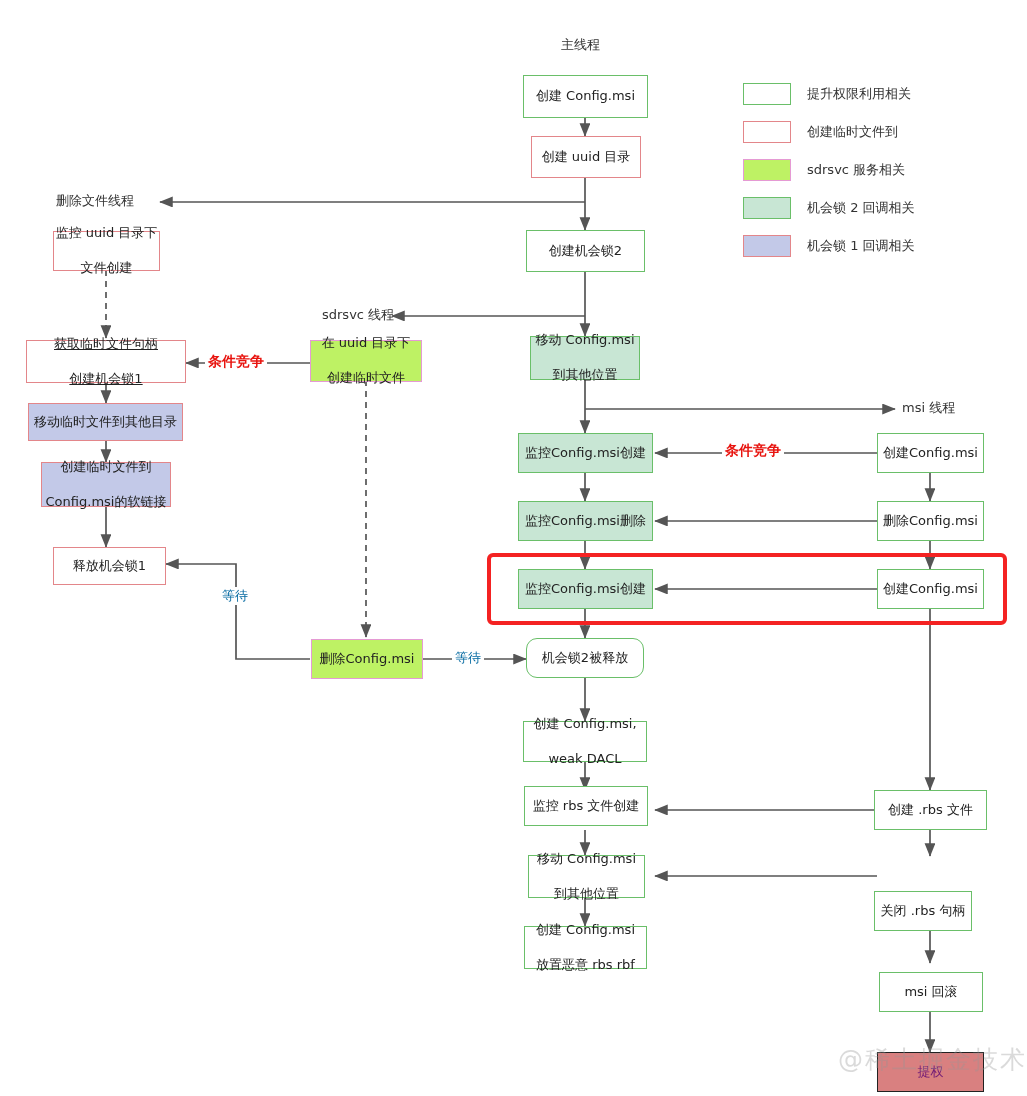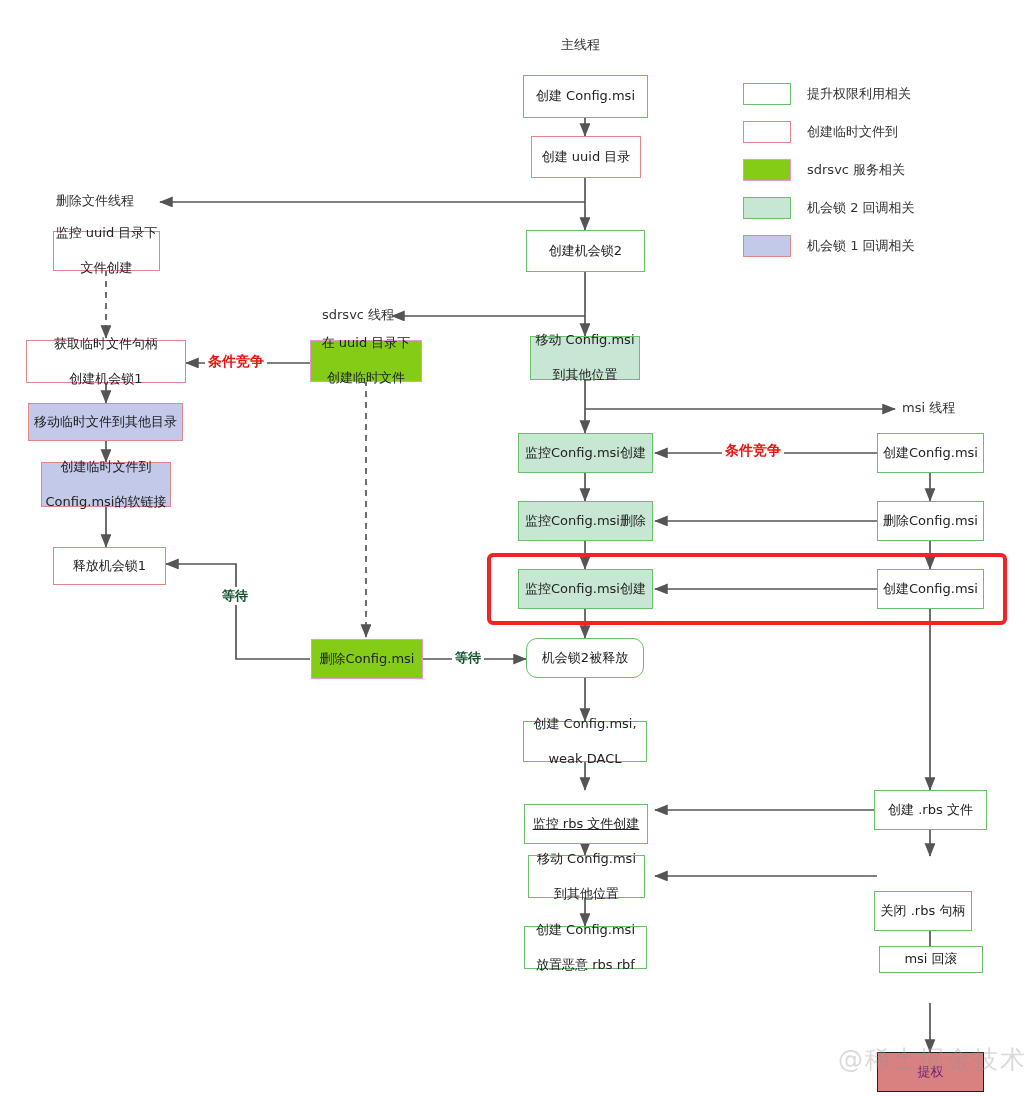--- a/index.html
+++ b/index.html
@@ -7,28 +7,28 @@
   #canvas{position:relative;width:1027px;height:1096px;background:#fff;overflow:hidden;}
 
   .node{position:absolute;box-sizing:border-box;display:flex;flex-direction:column;
         align-items:center;justify-content:center;text-align:center;
         font-size:13px;line-height:1.45;color:#222;border-width:1.6px;border-style:solid;}
   .node .l2{display:block;margin-top:16px;}
 
   
   .g-out{border-color:#6abf69;background:#ffffff;}
   .r-out{border-color:#e3868a;background:#ffffff;}
-  .p-out{border-color:#e59ad4;background:#84cc16;}
+  .p-out{border-color:#e59ad4;background:#bef264;}
   .g-fill{border-color:#6abf69;background:#c8e6d4;}
   .b-fill{border-color:#e3868a;background:#c3c9e8;}
   .red-fill{border-color:#222;background:#d98080;}
 
   .tlabel{position:absolute;font-size:13px;color:#333;white-space:nowrap;}
   .rlabel{position:absolute;font-size:14px;font-weight:bold;color:#e8140f;white-space:nowrap;background:#fff;padding:0 3px;}
-  .wlabel{position:absolute;font-size:13px;color:#14532d;white-space:nowrap;background:#fff;padding:0 3px;font-weight:bold;}
+  .wlabel{position:absolute;font-size:13px;color:#0369a1;white-space:nowrap;background:#fff;padding:0 3px;}
 
   .legend{position:absolute;}
   .legend-row{position:absolute;display:flex;align-items:center;}
   .swatch{width:48px;height:22px;box-sizing:border-box;border-width:1.6px;border-style:solid;}
   .legend-text{margin-left:16px;font-size:13px;color:#333;white-space:nowrap;}
 
   svg.wires{position:absolute;left:0;top:0;width:1027px;height:1096px;pointer-events:none;}
   .hl{position:absolute;box-sizing:border-box;border:4px solid #f42222;border-radius:6px;background:transparent;}
   .wm{position:absolute;font-size:25px;color:rgba(150,150,150,.35);white-space:nowrap;letter-spacing:2px;}
 </style>
@@ -120,37 +120,37 @@
   <div class="node g-fill" style="left:518px;top:569px;width:135px;height:40px;">
     <span>监控Config.msi创建</span>
   </div>
   <div class="node g-out" style="left:526px;top:638px;width:118px;height:40px;border-radius:11px;">
     <span>机会锁2被释放</span>
   </div>
   <div class="node g-out" style="left:523px;top:721px;width:124px;height:41px;">
     <span>创建 Config.msi,</span>
     <span class="l2">weak DACL</span>
   </div>
-  <div class="node g-out" style="left:524px;top:804px;width:124px;height:40px;text-decoration:underline;">
+  <div class="node g-out" style="left:524px;top:786px;width:124px;height:40px;">
     <span>监控 rbs 文件创建</span>
   </div>
   <div class="node g-out" style="left:528px;top:855px;width:117px;height:43px;">
     <span>移动 Config.msi</span>
     <span class="l2">到其他位置</span>
   </div>
   <div class="node g-out" style="left:524px;top:926px;width:123px;height:43px;">
     <span>创建 Config.msi</span>
     <span class="l2">放置恶意 rbs rbf</span>
   </div>
 
   <div class="node r-out" style="left:53px;top:231px;width:107px;height:40px;">
     <span>监控 uuid 目录下</span>
     <span class="l2">文件创建</span>
   </div>
-  <div class="node r-out" style="left:26px;top:340px;width:160px;height:43px;">
+  <div class="node r-out" style="left:26px;top:340px;width:160px;height:43px;text-decoration:underline;">
     <span>获取临时文件句柄</span>
     <span class="l2">创建机会锁1</span>
   </div>
   <div class="node b-fill" style="left:41px;top:462px;width:130px;height:45px;">
     <span>创建临时文件到</span>
     <span class="l2">Config.msi的软链接</span>
   </div>
   <div class="node b-fill" style="left:28px;top:403px;width:155px;height:38px;">
     <span>移动临时文件到其他目录</span>
   </div>
@@ -174,21 +174,21 @@
   </div>
   <div class="node g-out" style="left:877px;top:569px;width:107px;height:40px;">
     <span>创建Config.msi</span>
   </div>
   <div class="node g-out" style="left:874px;top:790px;width:113px;height:40px;">
     <span>创建 .rbs 文件</span>
   </div>
   <div class="node g-out" style="left:874px;top:856px;width:98px;height:40px;margin-top:35px;">
     <span>关闭 .rbs 句柄</span>
   </div>
-  <div class="node g-out" style="left:879px;top:946px;width:104px;height:27px;">
+  <div class="node g-out" style="left:879px;top:972px;width:104px;height:40px;">
     <span>msi 回滚</span>
   </div>
   <div class="node red-fill" style="left:877px;top:1052px;width:107px;height:40px;color:#701a75;">
     <span>提权</span>
   </div>
 
   <div class="rlabel" style="left:205px;top:353px;">条件竞争</div>
   <div class="rlabel" style="left:722px;top:442px;">条件竞争</div>
   <div class="wlabel" style="left:219px;top:587px;">等待</div>
   <div class="wlabel" style="left:452px;top:649px;">等待</div>

